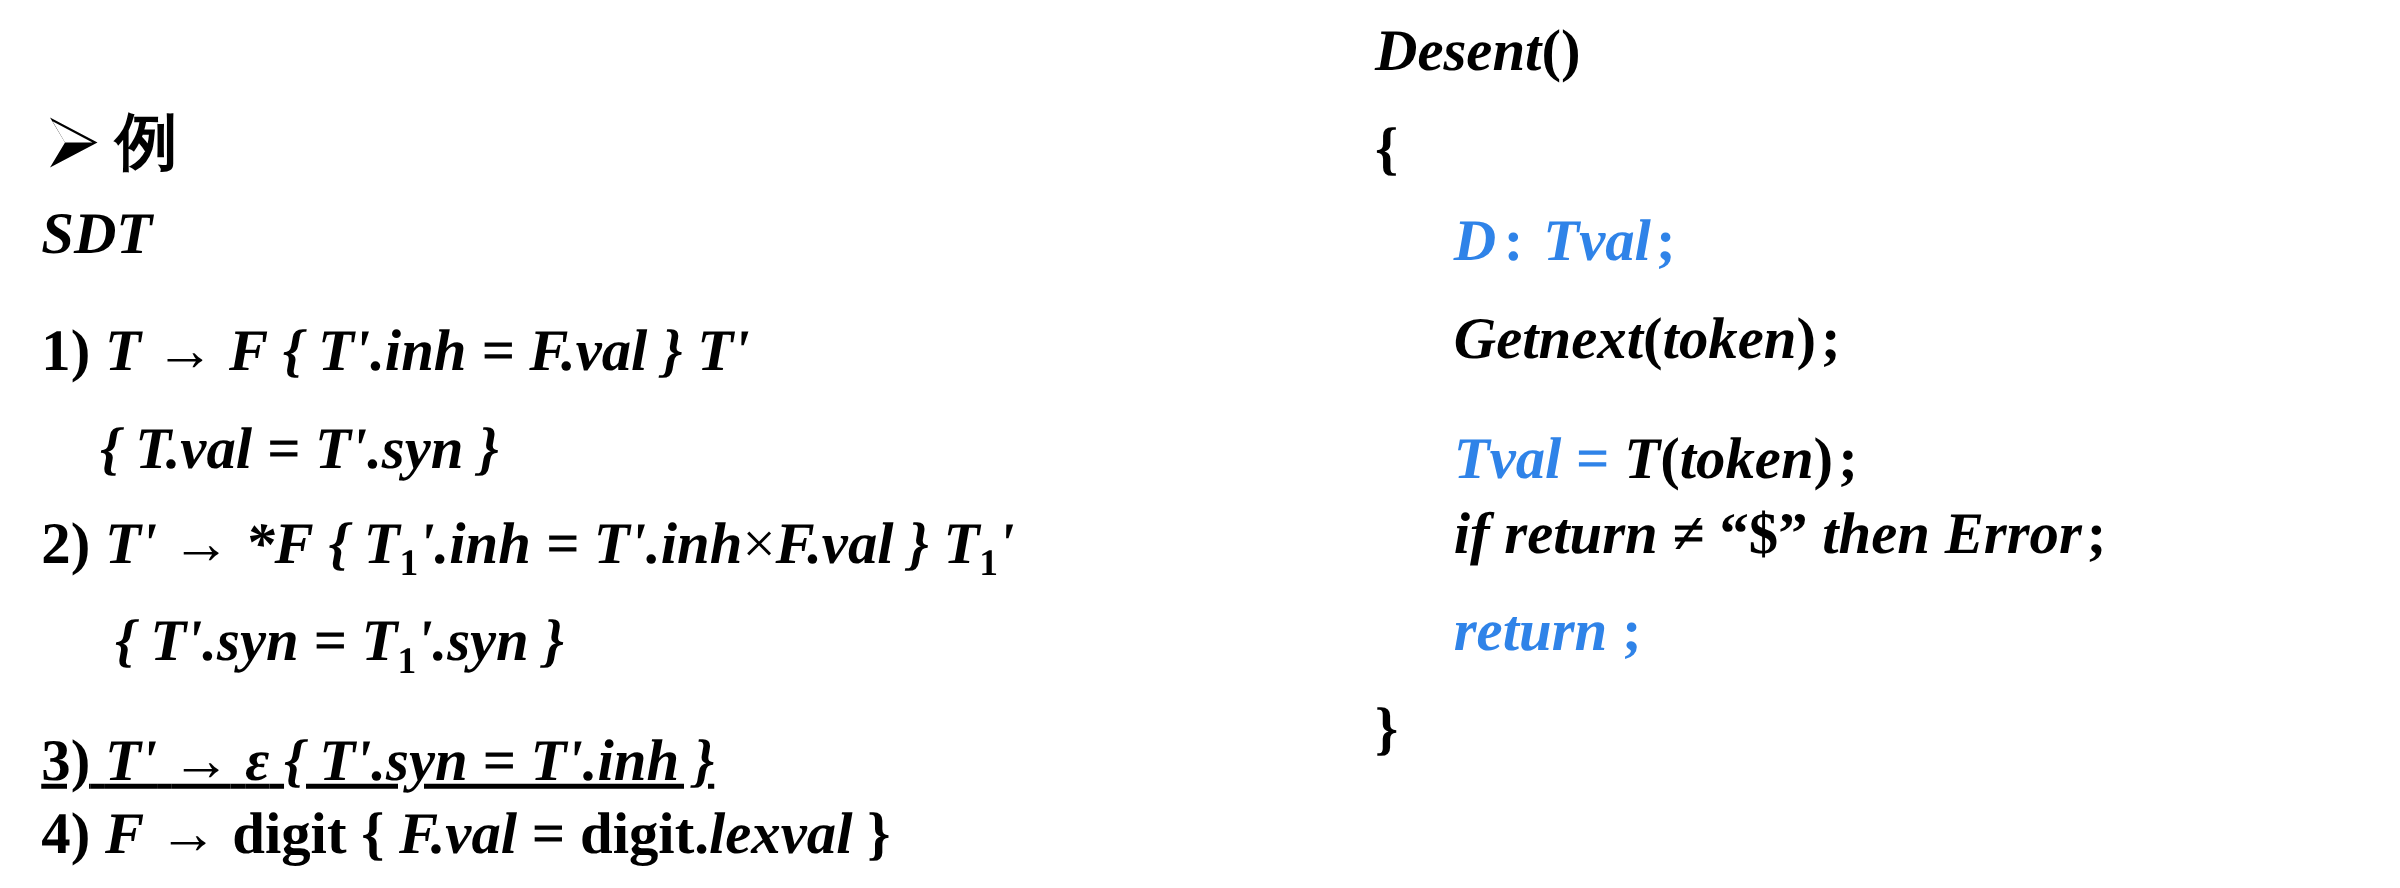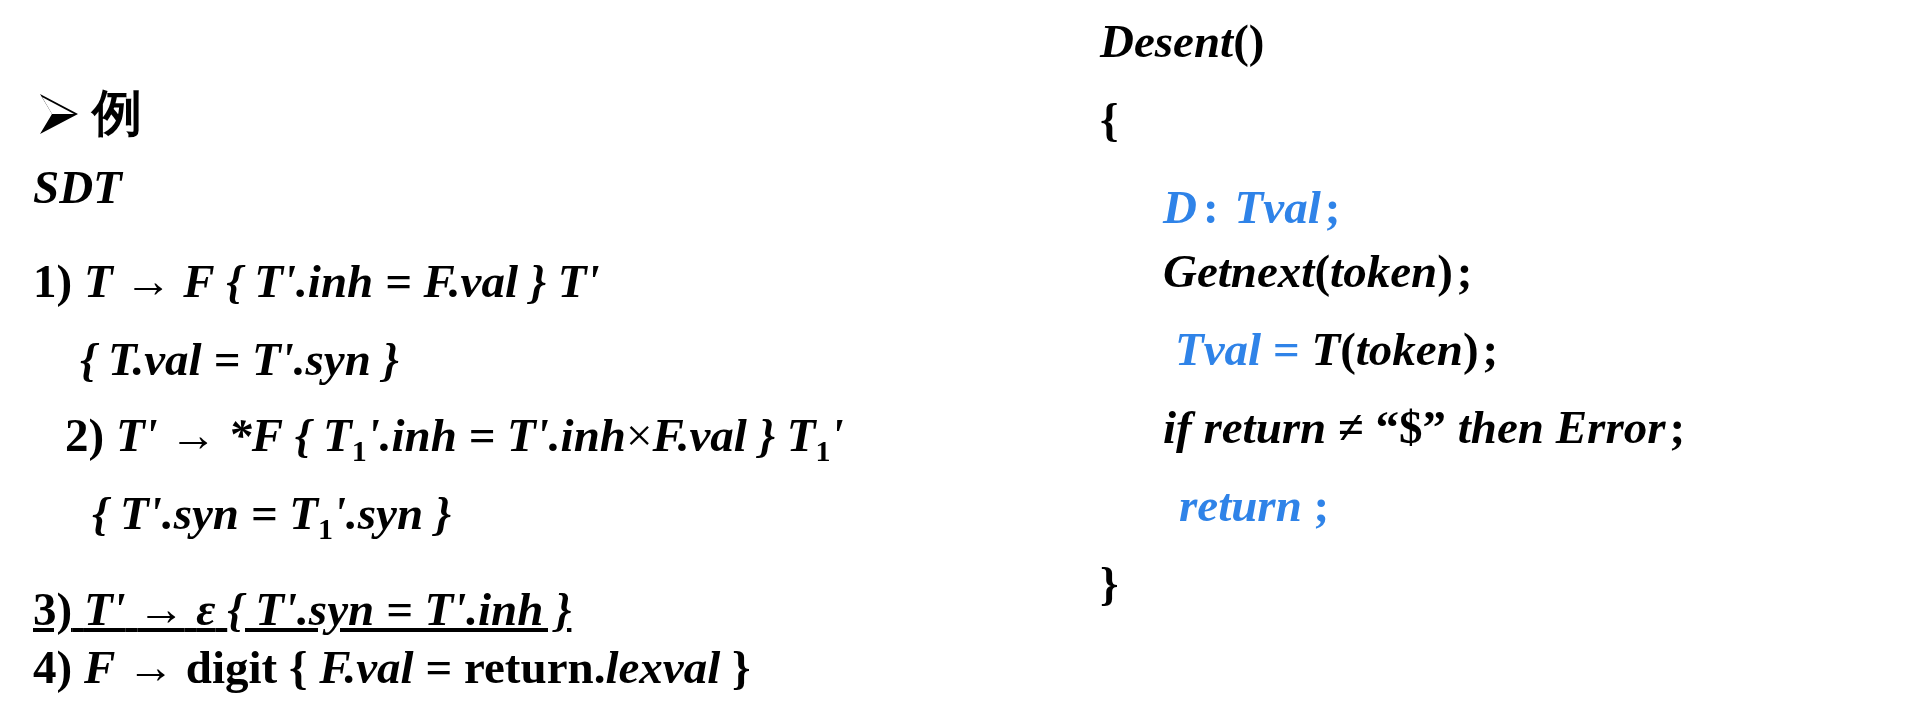--- a/index.html
+++ b/index.html
@@ -28,21 +28,21 @@
 <div class="line" style="left:33px; top:258px;">
   <span class="n">1)</span>
   <span class="i">T</span>
   <span class="n">→</span>
   <span class="i">F</span>
   <span class="i">{ T'.inh = F.val }</span>
   <span class="i">T'</span>
 </div>
 <div class="line i" style="left:80px; top:336px;">{ T.val = T'.syn }</div>
 
-<div class="line" style="left:33px; top:412px;margin-left:32px;">
+<div class="line" style="left:33px; top:412px;">
   <span class="n">2)</span>
   <span class="i">T'</span>
   <span class="n">→</span>
   <span class="i">*F</span>
   <span class="i"><span>{ T</span><sub class="n">1</sub><span>'.inh = T'.inh</span><span class="n" style="font-weight:normal;">×</span><span>F.val }</span></span>
   <span class="i"><span>T</span><sub class="n">1</sub><span>'</span></span>
 </div>
 <div class="line i" style="left:92px; top:490px;">
   <span>{ T'.syn = T</span><sub class="n">1</sub><span>'.syn }</span>
 </div>
@@ -53,47 +53,47 @@
   <span class="n">→</span>
   <span class="i">ε</span>
   <span class="i">{ T'.syn = T'.inh }</span>
 </div>
 
 <div class="line" style="left:33px; top:644px;">
   <span class="n">4)</span>
   <span class="i">F</span>
   <span class="n">→</span>
   <span class="n">digit</span>
-  <span><span class="n">{ </span><span class="i">F.val</span><span class="n"> = return.</span><span class="i">lexval</span><span class="n"> }</span></span>
+  <span><span class="n">{ </span><span class="i">F.val</span><span class="n"> = digit.</span><span class="i">lexval</span><span class="n"> }</span></span>
 </div>
 
 <div class="line" style="left:1100px; top:18px;">
   <span class="i">Desent</span><span class="n">()</span>
 </div>
 <div class="line n" style="left:1100px; top:96px;">{</div>
 
-<div class="line i blue" style="left:1163px; top:184px;">
+<div class="line i blue" style="left:1163px; top:170px;">
   <span>D</span><span class="n" style="margin:0 16px 0 6px;">:</span><span>Tval</span><span class="n" style="margin-left:4px;">;</span>
 </div>
 
 <div class="line" style="left:1163px; top:248px;">
   <span class="i">Getnext</span><span class="n">(</span><span class="i">token</span><span class="n">)</span><span class="n" style="margin-left:4px;">;</span>
 </div>
 
-<div class="line" style="left:1163px; top:326px;margin-left:12px;">
+<div class="line" style="left:1163px; top:344px;">
   <span class="i blue">Tval</span>
   <span class="n blue">=</span>
   <span class="i">T</span><span class="n">(</span><span class="i">token</span><span class="n">)</span><span class="n" style="margin-left:4px;">;</span>
 </div>
 
 <div class="line" style="left:1163px; top:404px;">
   <span class="i">if return</span>
   <span class="n">≠</span>
   <span class="n">“$”</span>
   <span class="i">then Error</span><span class="n" style="margin-left:4px;">;</span>
 </div>
 
-<div class="line blue" style="left:1163px; top:482px;margin-left:16px;">
+<div class="line blue" style="left:1163px; top:482px;">
   <span class="i">return</span>
   <span class="n">;</span>
 </div>
 
 <div class="line n" style="left:1100px; top:560px;">}</div>
 
 </body></html>

